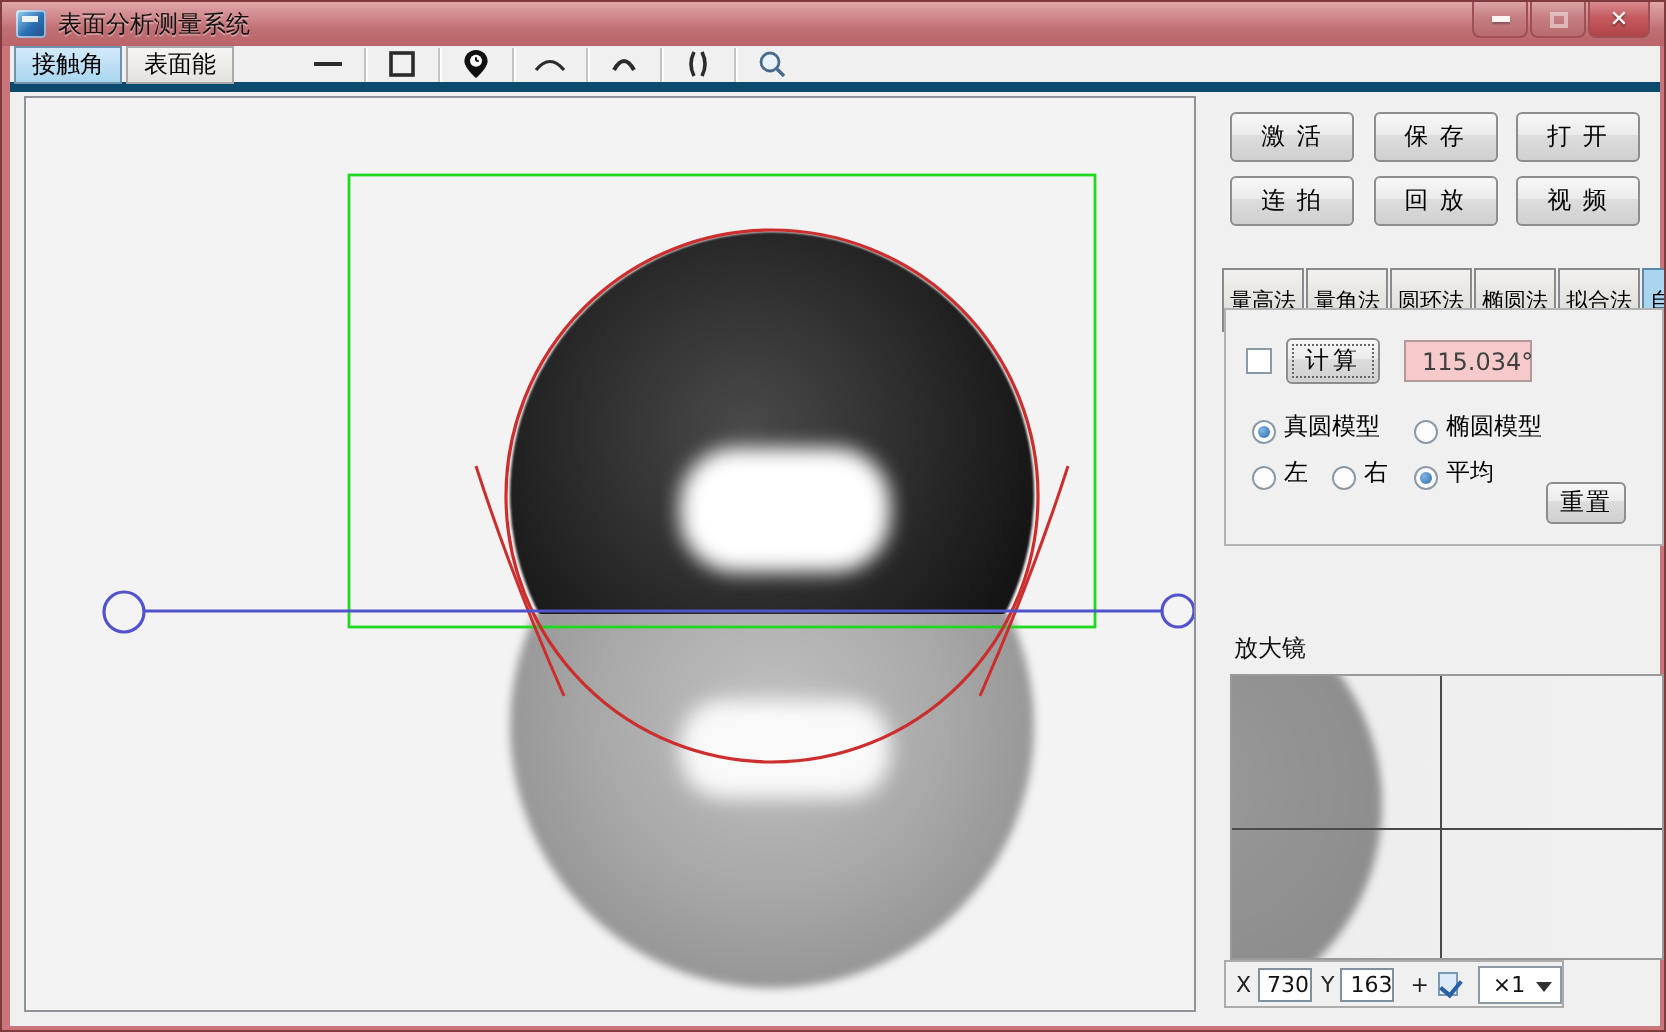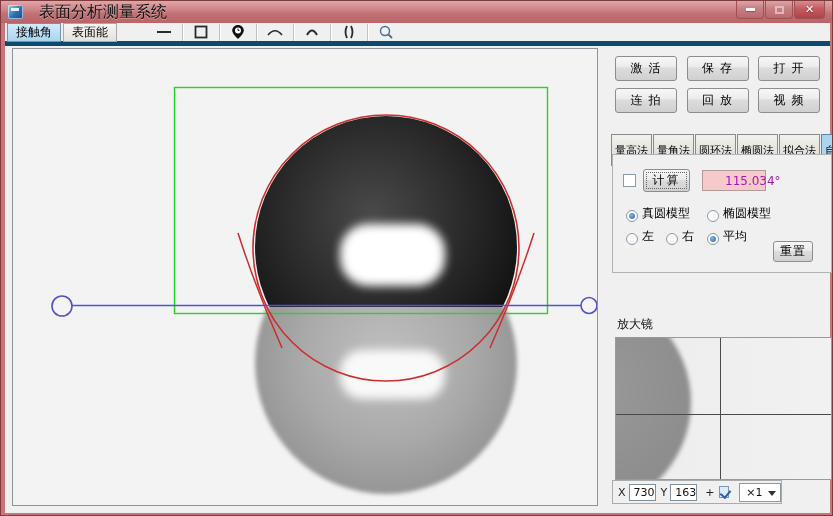--- a/index.html
+++ b/index.html
@@ -4,21 +4,21 @@
 <style>
   html,body{margin:0;padding:0;background:#555;}
   *{box-sizing:border-box;font-family:"DejaVu Sans",sans-serif;}
   .window{position:relative;width:833px;height:516px;background:#ca7579;border:1px solid #7e3a3d;overflow:hidden;}
   
   .titlebar{position:absolute;left:0;top:0;width:833px;height:22px;
     background:linear-gradient(#e0a6a9,#cd8387 40%,#c07074 60%,#b96468);display:flex;align-items:center;}
   .app-icon{width:15px;height:14px;margin-left:7px;border-radius:2px;
     background:linear-gradient(135deg,#9fd4f2,#2a6fb4 55%,#1b4d86);box-shadow:inset 0 0 0 1px rgba(255,255,255,.55);position:relative;}
   .app-icon:after{content:"";position:absolute;left:3px;top:3px;width:8px;height:3px;background:#fff;opacity:.9;}
-  .title-text{margin-left:16px;font-size:16px;color:#111;text-shadow:0 1px 0 rgba(255,255,255,.35);}
+  .title-text{margin-left:6px;font-size:12px;color:#111;text-shadow:0 1px 0 rgba(255,255,255,.35);}
   .winbtns{position:absolute;right:7px;top:0;display:flex;}
   .winbtn{width:28px;height:18px;border:1px solid #9e5054;border-top:none;border-radius:0 0 4px 4px;
     background:linear-gradient(#dca4a7,#c67f83 45%,#b86a6e);display:flex;align-items:center;justify-content:center;margin-left:1px;}
   .winbtn.close{width:31px;background:linear-gradient(#d98c90,#c55b60 45%,#b04348);color:#fff;font-size:11px;font-weight:bold;text-shadow:0 1px 1px rgba(0,0,0,.4);}
   .glyph-min{width:9px;height:3px;background:#fdf3f3;box-shadow:0 1px 1px rgba(0,0,0,.3);}
   .glyph-max{width:9px;height:8px;border:2px solid #e8cccd;opacity:.75;}
   
   .toolbar{position:absolute;left:4px;top:22px;width:825px;height:23px;background:#f0f0f0;
     border-bottom:5px solid #0c4a6e;display:flex;align-items:center;}
   .ftab{height:19px;padding:0 8px;font-size:12px;display:flex;align-items:center;border:1px solid #a9a9a9;
@@ -51,21 +51,21 @@
   .act-btn{width:62px;height:25px;}
   .mtabs{position:absolute;left:10px;top:88px;display:flex;}
   .mtab{height:19px;padding:15px 3px;font-size:11px;display:flex;align-items:center;border:1px solid #8a8a8a;
     background:linear-gradient(#f2f1ef,#d8d6d1);margin-right:1px;white-space:nowrap;}
   .mtab.sel{background:#a9d5f0;border-color:#5c86a5;}
   .groupbox{position:absolute;left:11px;top:108px;width:220px;height:119px;border:1px solid #b2b2b2;background:#f0f0f0;}
   .chk{width:13px;height:13px;background:#fff;border:1px solid #8b9aa6;}
   .calc-row{position:absolute;left:10px;top:14px;display:flex;align-items:center;}
   .calc-btn{width:47px;height:23px;margin-left:7px;outline:1px dotted #666;outline-offset:-4px;letter-spacing:2px;}
   .angle-val{width:64px;height:21px;margin-left:12px;background:#f6caca;border:1px solid #b39a9a;
-    font-size:12px;color:#a21caf;display:flex;align-items:center;padding-left:22px;}
+    font-size:12px;color:#404040;display:flex;align-items:center;padding-left:8px;}
   .radio{width:12px;height:12px;border-radius:50%;background:#fdfdfd;border:1px solid #8b9aa6;position:relative;flex:none;}
   .radio.on:after{content:"";position:absolute;left:2px;top:2px;width:6px;height:6px;border-radius:50%;
     background:radial-gradient(circle at 35% 35%,#7fb6e8,#2d6da8);}
   .ritem{display:flex;align-items:flex-end;font-size:12px;}
   .ritem span{margin-left:4px;}
   .rrow1{position:absolute;left:13px;top:50px;display:flex;}
   .rrow2{position:absolute;left:13px;top:73px;display:flex;}
   .reset-btn{position:absolute;left:160px;top:86px;width:40px;height:21px;font-size:12px;}
   .adjrow{position:absolute;left:15px;top:238px;width:204px;display:flex;justify-content:space-between;}
   .adj-btn{height:23px;padding:0 6px;font-size:11px;letter-spacing:0;}

